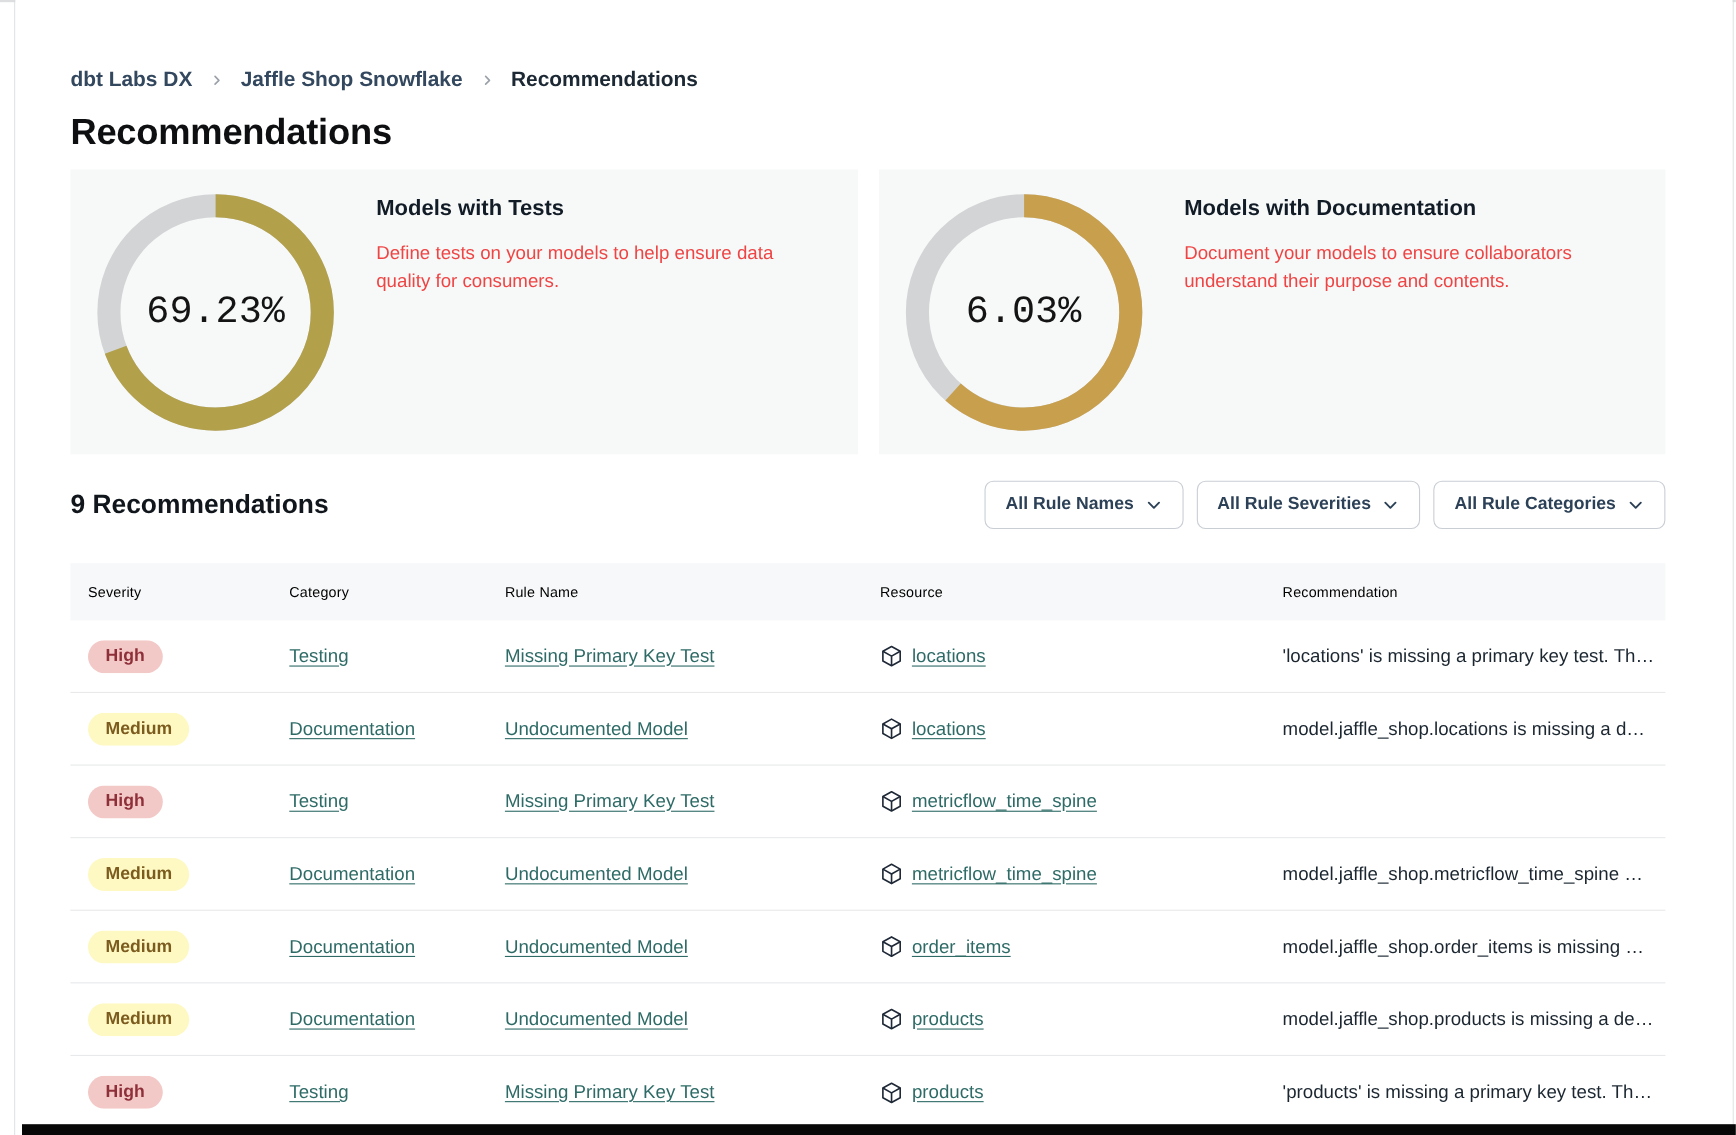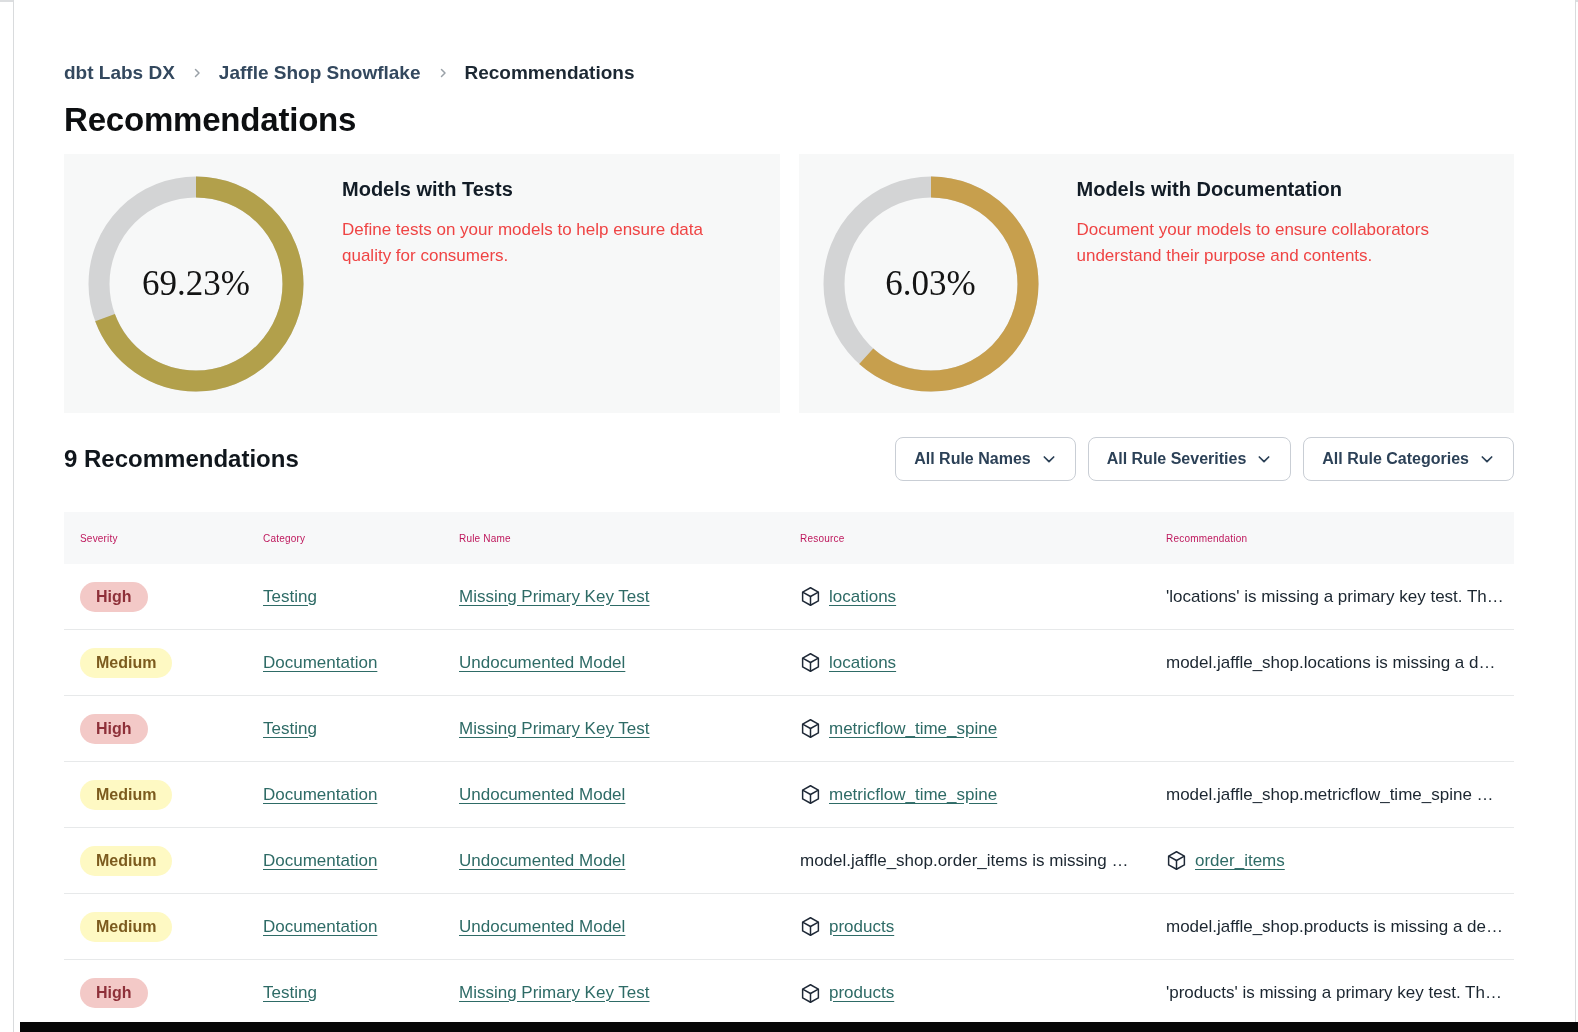--- a/index.html
+++ b/index.html
@@ -21,38 +21,38 @@
   .page-title { margin-top:17px; font-size:33px; font-weight:700; color:#0d0f11; letter-spacing:-0.2px; }
 
   
   .cards { margin-top:15px; display:flex; gap:19px; }
   .card { width:717px; height:259px; background:#f7f8f8; display:flex; align-items:center; padding:0 24px; }
   .donut-wrap { position:relative; width:216px; height:216px; flex:none; }
   .donut { width:216px; height:216px; }
   .donut circle { fill:none; stroke-width:21; }
   .donut .ring { transform:rotate(-90deg); transform-origin:50% 50%; }
   .donut-label { position:absolute; inset:0; display:flex; align-items:center; justify-content:center;
-    font-family:Liberation Serif, serif; font-size:35px; color:#141414; }
+    font-family:Liberation Mono, monospace; font-size:35px; color:#141414; }
   .card-text { margin-left:38px; align-self:flex-start; padding-top:24px; }
   .card-title { font-size:20px; font-weight:700; color:#121c26; }
   .card-desc { margin-top:16px; font-size:17px; line-height:26px; color:#ef4444; max-width:450px; }
 
   
   .list-bar { margin-top:24px; display:flex; align-items:center; justify-content:space-between; }
   .list-heading { font-size:24px; font-weight:700; color:#10161c; }
   .filters { display:flex; gap:12px; }
   .filter-btn { height:44px; display:flex; align-items:center; gap:10px; padding:0 18px;
     background:#fff; border:1px solid #c9ced5; border-radius:8px; font-size:16px; font-weight:600;
     color:#2c4157; cursor:pointer; font-family:inherit; }
   .chev { display:flex; align-items:center; }
 
   
   .table { margin-top:31px; }
   .thead { display:grid; grid-template-columns:183px 196px 341px 366px 1fr; height:52px;
-    align-items:center; background:#f7f8f9; color:#be185d; font-size:10px; letter-spacing:0.2px; }
+    align-items:center; background:#f7f8f9; color:#000000; font-size:13px; letter-spacing:0.2px; }
   .thead > span { padding-left:16px; }
   .trow { display:grid; grid-template-columns:183px 196px 341px 366px 1fr; height:66px;
     align-items:center; border-bottom:1px solid #e7e9ea; }
   .trow:last-child { border-bottom:none; }
   .cell { padding-left:16px; white-space:nowrap; overflow:hidden; }
   .badge { display:inline-block; padding:6px 16px; border-radius:999px; font-size:16px; font-weight:700; }
   .badge.high { background:#f3c9c7; color:#8e3039; }
   .badge.medium { background:#fef9c3; color:#7c5b1e; }
   .link { color:#2e6b66; text-decoration:underline; text-underline-offset:3px; font-size:17px; cursor:pointer; }
   .res-cell { display:flex; align-items:center; gap:8px; }
@@ -224,31 +224,31 @@
             </span>
             <a class="link">metricflow_time_spine</a>
           </div>
         <div class="cell rec-text">model.jaffle_shop.metricflow_time_spine …</div>
       </div>
 
       <div class="trow">
         <div class="cell"><span class="badge medium">Medium</span></div>
         <div class="cell"><a class="link">Documentation</a></div>
         <div class="cell"><a class="link">Undocumented Model</a></div>
+        <div class="cell res-cell">
+            <span class="cube">
+              <svg width="21" height="21" viewBox="0 0 24 24" fill="none" stroke="currentColor" stroke-width="1.7" stroke-linejoin="round">
+                <path d="M12 2 L21 7 L21 17 L12 22 L3 17 L3 7 Z"></path>
+                <path d="M3 7 L12 12 L21 7"></path>
+                <path d="M12 12 L12 22"></path>
+              </svg>
+            </span>
+            <a class="link">order_items</a>
+          </div>
         <div class="cell rec-text">model.jaffle_shop.order_items is missing …</div>
-        <div class="cell res-cell">
-            <span class="cube">
-              <svg width="21" height="21" viewBox="0 0 24 24" fill="none" stroke="currentColor" stroke-width="1.7" stroke-linejoin="round">
-                <path d="M12 2 L21 7 L21 17 L12 22 L3 17 L3 7 Z"></path>
-                <path d="M3 7 L12 12 L21 7"></path>
-                <path d="M12 12 L12 22"></path>
-              </svg>
-            </span>
-            <a class="link">order_items</a>
-          </div>
       </div>
 
       <div class="trow">
         <div class="cell"><span class="badge medium">Medium</span></div>
         <div class="cell"><a class="link">Documentation</a></div>
         <div class="cell"><a class="link">Undocumented Model</a></div>
         <div class="cell res-cell">
             <span class="cube">
               <svg width="21" height="21" viewBox="0 0 24 24" fill="none" stroke="currentColor" stroke-width="1.7" stroke-linejoin="round">
                 <path d="M12 2 L21 7 L21 17 L12 22 L3 17 L3 7 Z"></path>

